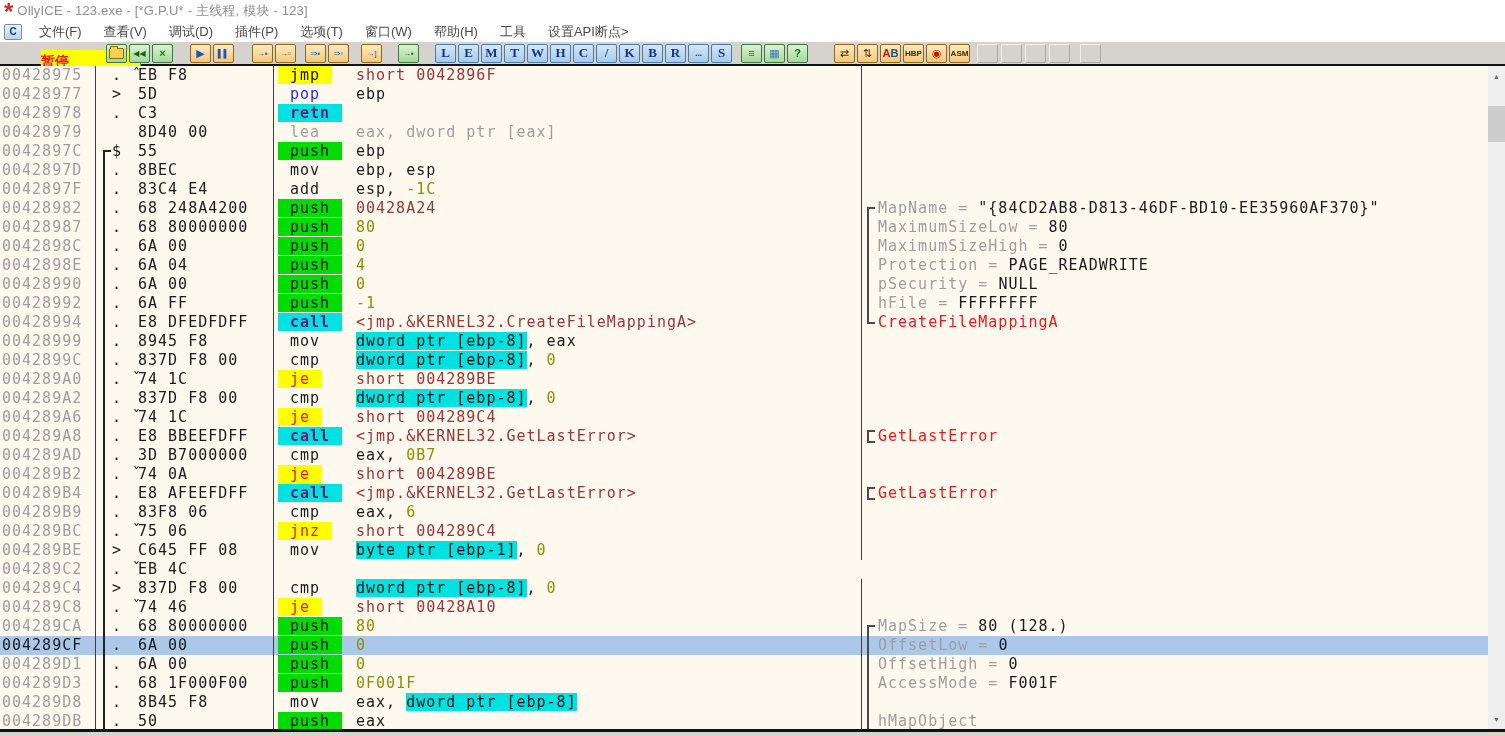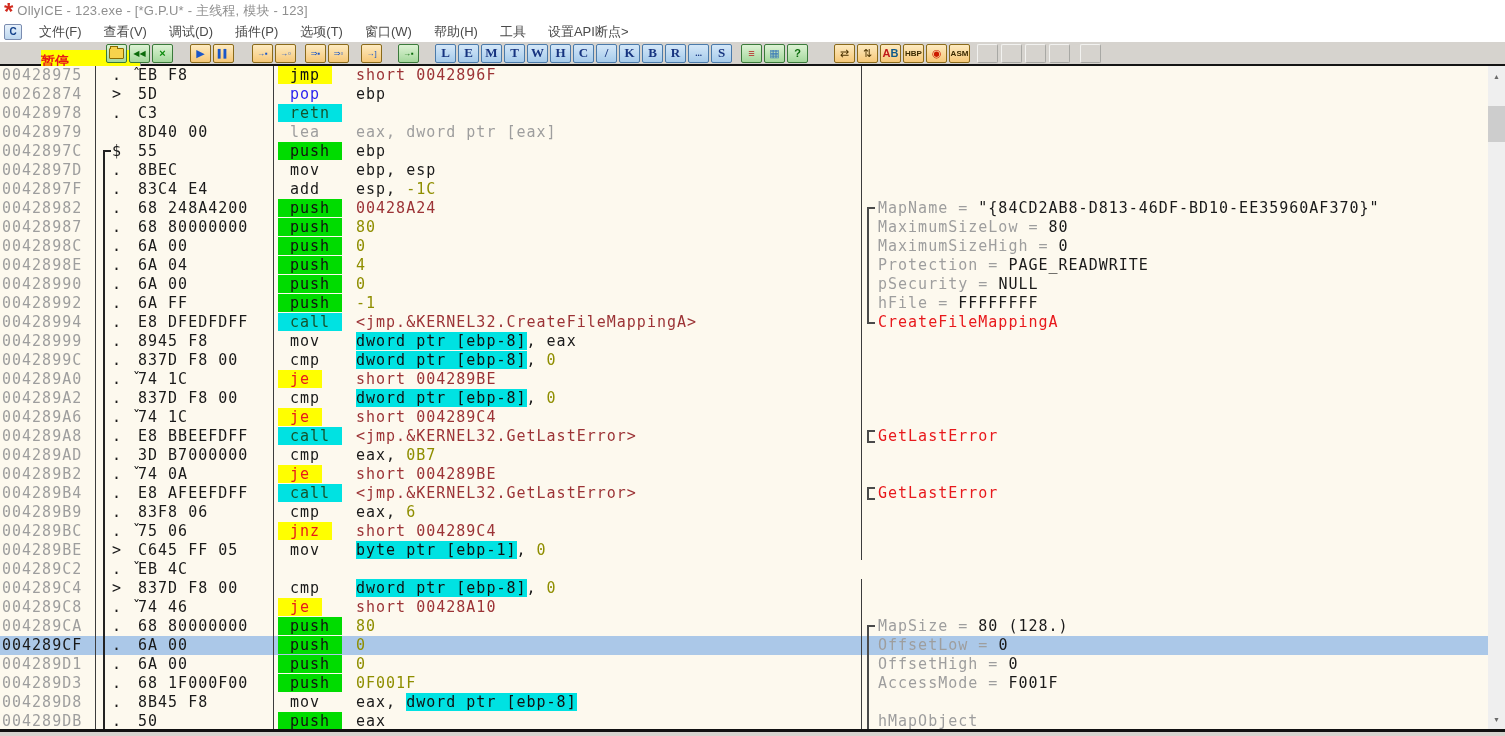--- a/index.html
+++ b/index.html
@@ -42,21 +42,21 @@
   .c-hex{width:178px;flex:none;position:relative;padding-left:16px;border-right:1px solid var(--grid);box-sizing:border-box;}
   .mark{display:inline-block;width:26px;}
   .c-dis{width:588px;flex:none;padding-left:4px;border-right:1px solid var(--grid);box-sizing:border-box;}
   .mnwrap{display:inline-block;width:78px;}
   .mn{padding:0 12px;}
   .c-cmt{flex:1;position:relative;padding-left:16px;}
   
   .s-jmp{background:var(--yellow-bg);color:#111;}
   .s-jcc{background:var(--yellow-bg);color:var(--red);}
   .s-push{background:var(--green-bg);color:#111;}
-  .s-call,.s-retn{background:var(--cyan-bg);color:#14532d;}
+  .s-call,.s-retn{background:var(--cyan-bg);color:#701a75;font-weight:bold;}
   .s-pop{color:var(--blue);}
   .s-gray{color:var(--gray);}
   .s-plain{color:#1a1a1a;}
   
   .o-p{color:#1a1a1a;} .o-a{color:var(--maroon);} .o-n{color:var(--olive);}
   .o-m{background:var(--cyan-bg);color:#111;} .o-g{color:var(--gray);}
   
   .cs-l{color:var(--gray);} .cs-v{color:#1a1a1a;} .cs-r{color:var(--red);}
   
   .fb{position:absolute;left:7px;top:0;bottom:0;width:6px;}
@@ -149,21 +149,21 @@
         <div class="tb empty" style="margin-left: 3px;"></div>
         <div class="tb empty" style="margin-left: 3px;"></div>
         <div class="tb empty" style="margin-left: 3px;"></div>
         <div class="tb empty" style="margin-left: 10px;"></div>
       </div>
   </div>
 
   <div id="disasm">
     <div id="rows">
         <div class="row"><div class="c-addr">00428975</div><div class="c-hex"><span class="mark">. ˆ</span><span class="bytes">EB F8</span></div><div class="c-dis"><span class="mnwrap"><span class="mn s-jmp">jmp</span></span><span class="o-a">short 0042896F</span></div><div class="c-cmt"></div></div>
-        <div class="row"><div class="c-addr">00262874</div><div class="c-hex"><span class="mark">&gt;</span><span class="bytes">5D</span></div><div class="c-dis"><span class="mnwrap"><span class="mn s-pop">pop</span></span><span class="o-p">ebp</span></div><div class="c-cmt"></div></div>
+        <div class="row"><div class="c-addr">00428977</div><div class="c-hex"><span class="mark">&gt;</span><span class="bytes">5D</span></div><div class="c-dis"><span class="mnwrap"><span class="mn s-pop">pop</span></span><span class="o-p">ebp</span></div><div class="c-cmt"></div></div>
         <div class="row"><div class="c-addr">00428978</div><div class="c-hex"><span class="mark">.</span><span class="bytes">C3</span></div><div class="c-dis"><span class="mnwrap"><span class="mn s-retn">retn</span></span></div><div class="c-cmt"></div></div>
         <div class="row"><div class="c-addr">00428979</div><div class="c-hex"><span class="mark"></span><span class="bytes">8D40 00</span></div><div class="c-dis"><span class="mnwrap"><span class="mn s-gray">lea</span></span><span class="o-g">eax, dword ptr [eax]</span></div><div class="c-cmt"></div></div>
         <div class="row"><div class="c-addr">0042897C</div><div class="c-hex"><span class="fb fb-start"></span><span class="mark">$</span><span class="bytes">55</span></div><div class="c-dis"><span class="mnwrap"><span class="mn s-push">push</span></span><span class="o-p">ebp</span></div><div class="c-cmt"></div></div>
         <div class="row"><div class="c-addr">0042897D</div><div class="c-hex"><span class="fb fb-mid"></span><span class="mark">.</span><span class="bytes">8BEC</span></div><div class="c-dis"><span class="mnwrap"><span class="mn s-plain">mov</span></span><span class="o-p">ebp, esp</span></div><div class="c-cmt"></div></div>
         <div class="row"><div class="c-addr">0042897F</div><div class="c-hex"><span class="fb fb-mid"></span><span class="mark">.</span><span class="bytes">83C4 E4</span></div><div class="c-dis"><span class="mnwrap"><span class="mn s-plain">add</span></span><span class="o-p">esp, </span><span class="o-n">-1C</span></div><div class="c-cmt"></div></div>
         <div class="row"><div class="c-addr">00428982</div><div class="c-hex"><span class="fb fb-mid"></span><span class="mark">.</span><span class="bytes">68 248A4200</span></div><div class="c-dis"><span class="mnwrap"><span class="mn s-push">push</span></span><span class="o-a">00428A24</span></div><div class="c-cmt"><span class="cb cb-start"></span><span class="cs-l">MapName = </span><span class="cs-v">"{84CD2AB8-D813-46DF-BD10-EE35960AF370}"</span></div></div>
         <div class="row"><div class="c-addr">00428987</div><div class="c-hex"><span class="fb fb-mid"></span><span class="mark">.</span><span class="bytes">68 80000000</span></div><div class="c-dis"><span class="mnwrap"><span class="mn s-push">push</span></span><span class="o-n">80</span></div><div class="c-cmt"><span class="cb cb-mid"></span><span class="cs-l">MaximumSizeLow = </span><span class="cs-v">80</span></div></div>
         <div class="row"><div class="c-addr">0042898C</div><div class="c-hex"><span class="fb fb-mid"></span><span class="mark">.</span><span class="bytes">6A 00</span></div><div class="c-dis"><span class="mnwrap"><span class="mn s-push">push</span></span><span class="o-n">0</span></div><div class="c-cmt"><span class="cb cb-mid"></span><span class="cs-l">MaximumSizeHigh = </span><span class="cs-v">0</span></div></div>
         <div class="row"><div class="c-addr">0042898E</div><div class="c-hex"><span class="fb fb-mid"></span><span class="mark">.</span><span class="bytes">6A 04</span></div><div class="c-dis"><span class="mnwrap"><span class="mn s-push">push</span></span><span class="o-n">4</span></div><div class="c-cmt"><span class="cb cb-mid"></span><span class="cs-l">Protection = </span><span class="cs-v">PAGE_READWRITE</span></div></div>
         <div class="row"><div class="c-addr">00428990</div><div class="c-hex"><span class="fb fb-mid"></span><span class="mark">.</span><span class="bytes">6A 00</span></div><div class="c-dis"><span class="mnwrap"><span class="mn s-push">push</span></span><span class="o-n">0</span></div><div class="c-cmt"><span class="cb cb-mid"></span><span class="cs-l">pSecurity = </span><span class="cs-v">NULL</span></div></div>
@@ -173,21 +173,21 @@
         <div class="row"><div class="c-addr">0042899C</div><div class="c-hex"><span class="fb fb-mid"></span><span class="mark">.</span><span class="bytes">837D F8 00</span></div><div class="c-dis"><span class="mnwrap"><span class="mn s-plain">cmp</span></span><span class="o-m">dword ptr [ebp-8]</span><span class="o-p">, </span><span class="o-n">0</span></div><div class="c-cmt"></div></div>
         <div class="row"><div class="c-addr">004289A0</div><div class="c-hex"><span class="fb fb-mid"></span><span class="mark">. ˇ</span><span class="bytes">74 1C</span></div><div class="c-dis"><span class="mnwrap"><span class="mn s-jcc">je</span></span><span class="o-a">short 004289BE</span></div><div class="c-cmt"></div></div>
         <div class="row"><div class="c-addr">004289A2</div><div class="c-hex"><span class="fb fb-mid"></span><span class="mark">.</span><span class="bytes">837D F8 00</span></div><div class="c-dis"><span class="mnwrap"><span class="mn s-plain">cmp</span></span><span class="o-m">dword ptr [ebp-8]</span><span class="o-p">, </span><span class="o-n">0</span></div><div class="c-cmt"></div></div>
         <div class="row"><div class="c-addr">004289A6</div><div class="c-hex"><span class="fb fb-mid"></span><span class="mark">. ˇ</span><span class="bytes">74 1C</span></div><div class="c-dis"><span class="mnwrap"><span class="mn s-jcc">je</span></span><span class="o-a">short 004289C4</span></div><div class="c-cmt"></div></div>
         <div class="row"><div class="c-addr">004289A8</div><div class="c-hex"><span class="fb fb-mid"></span><span class="mark">.</span><span class="bytes">E8 BBEEFDFF</span></div><div class="c-dis"><span class="mnwrap"><span class="mn s-call">call</span></span><span class="o-a">&lt;jmp.&amp;KERNEL32.GetLastError&gt;</span></div><div class="c-cmt"><span class="cb cb-single"></span><span class="cs-r">GetLastError</span></div></div>
         <div class="row"><div class="c-addr">004289AD</div><div class="c-hex"><span class="fb fb-mid"></span><span class="mark">.</span><span class="bytes">3D B7000000</span></div><div class="c-dis"><span class="mnwrap"><span class="mn s-plain">cmp</span></span><span class="o-p">eax, </span><span class="o-n">0B7</span></div><div class="c-cmt"></div></div>
         <div class="row"><div class="c-addr">004289B2</div><div class="c-hex"><span class="fb fb-mid"></span><span class="mark">. ˇ</span><span class="bytes">74 0A</span></div><div class="c-dis"><span class="mnwrap"><span class="mn s-jcc">je</span></span><span class="o-a">short 004289BE</span></div><div class="c-cmt"></div></div>
         <div class="row"><div class="c-addr">004289B4</div><div class="c-hex"><span class="fb fb-mid"></span><span class="mark">.</span><span class="bytes">E8 AFEEFDFF</span></div><div class="c-dis"><span class="mnwrap"><span class="mn s-call">call</span></span><span class="o-a">&lt;jmp.&amp;KERNEL32.GetLastError&gt;</span></div><div class="c-cmt"><span class="cb cb-single"></span><span class="cs-r">GetLastError</span></div></div>
         <div class="row"><div class="c-addr">004289B9</div><div class="c-hex"><span class="fb fb-mid"></span><span class="mark">.</span><span class="bytes">83F8 06</span></div><div class="c-dis"><span class="mnwrap"><span class="mn s-plain">cmp</span></span><span class="o-p">eax, </span><span class="o-n">6</span></div><div class="c-cmt"></div></div>
         <div class="row"><div class="c-addr">004289BC</div><div class="c-hex"><span class="fb fb-mid"></span><span class="mark">. ˇ</span><span class="bytes">75 06</span></div><div class="c-dis"><span class="mnwrap"><span class="mn s-jcc">jnz</span></span><span class="o-a">short 004289C4</span></div><div class="c-cmt"></div></div>
-        <div class="row"><div class="c-addr">004289BE</div><div class="c-hex"><span class="fb fb-mid"></span><span class="mark">&gt;</span><span class="bytes">C645 FF 05</span></div><div class="c-dis"><span class="mnwrap"><span class="mn s-plain">mov</span></span><span class="o-m">byte ptr [ebp-1]</span><span class="o-p">, </span><span class="o-n">0</span></div><div class="c-cmt"></div></div>
+        <div class="row"><div class="c-addr">004289BE</div><div class="c-hex"><span class="fb fb-mid"></span><span class="mark">&gt;</span><span class="bytes">C645 FF 08</span></div><div class="c-dis"><span class="mnwrap"><span class="mn s-plain">mov</span></span><span class="o-m">byte ptr [ebp-1]</span><span class="o-p">, </span><span class="o-n">0</span></div><div class="c-cmt"></div></div>
         <div class="row"><div class="c-addr">004289C2</div><div class="c-hex"><span class="fb fb-mid"></span><span class="mark">. ˇ</span><span class="bytes">EB 4C</span></div><div class="c-cmt"></div></div>
         <div class="row"><div class="c-addr">004289C4</div><div class="c-hex"><span class="fb fb-mid"></span><span class="mark">&gt;</span><span class="bytes">837D F8 00</span></div><div class="c-dis"><span class="mnwrap"><span class="mn s-plain">cmp</span></span><span class="o-m">dword ptr [ebp-8]</span><span class="o-p">, </span><span class="o-n">0</span></div><div class="c-cmt"></div></div>
         <div class="row"><div class="c-addr">004289C8</div><div class="c-hex"><span class="fb fb-mid"></span><span class="mark">. ˇ</span><span class="bytes">74 46</span></div><div class="c-dis"><span class="mnwrap"><span class="mn s-jcc">je</span></span><span class="o-a">short 00428A10</span></div><div class="c-cmt"></div></div>
         <div class="row"><div class="c-addr">004289CA</div><div class="c-hex"><span class="fb fb-mid"></span><span class="mark">.</span><span class="bytes">68 80000000</span></div><div class="c-dis"><span class="mnwrap"><span class="mn s-push">push</span></span><span class="o-n">80</span></div><div class="c-cmt"><span class="cb cb-start"></span><span class="cs-l">MapSize = </span><span class="cs-v">80 (128.)</span></div></div>
         <div class="row sel"><div class="c-addr">004289CF</div><div class="c-hex"><span class="fb fb-mid"></span><span class="mark">.</span><span class="bytes">6A 00</span></div><div class="c-dis"><span class="mnwrap"><span class="mn s-push">push</span></span><span class="o-n">0</span></div><div class="c-cmt"><span class="cb cb-mid"></span><span class="cs-l">OffsetLow = </span><span class="cs-v">0</span></div></div>
         <div class="row"><div class="c-addr">004289D1</div><div class="c-hex"><span class="fb fb-mid"></span><span class="mark">.</span><span class="bytes">6A 00</span></div><div class="c-dis"><span class="mnwrap"><span class="mn s-push">push</span></span><span class="o-n">0</span></div><div class="c-cmt"><span class="cb cb-mid"></span><span class="cs-l">OffsetHigh = </span><span class="cs-v">0</span></div></div>
         <div class="row"><div class="c-addr">004289D3</div><div class="c-hex"><span class="fb fb-mid"></span><span class="mark">.</span><span class="bytes">68 1F000F00</span></div><div class="c-dis"><span class="mnwrap"><span class="mn s-push">push</span></span><span class="o-n">0F001F</span></div><div class="c-cmt"><span class="cb cb-mid"></span><span class="cs-l">AccessMode = </span><span class="cs-v">F001F</span></div></div>
         <div class="row"><div class="c-addr">004289D8</div><div class="c-hex"><span class="fb fb-mid"></span><span class="mark">.</span><span class="bytes">8B45 F8</span></div><div class="c-dis"><span class="mnwrap"><span class="mn s-plain">mov</span></span><span class="o-p">eax, </span><span class="o-m">dword ptr [ebp-8]</span></div><div class="c-cmt"><span class="cb cb-mid"></span></div></div>
         <div class="row"><div class="c-addr">004289DB</div><div class="c-hex"><span class="fb fb-mid"></span><span class="mark">.</span><span class="bytes">50</span></div><div class="c-dis"><span class="mnwrap"><span class="mn s-push">push</span></span><span class="o-p">eax</span></div><div class="c-cmt"><span class="cb cb-mid"></span><span class="cs-l">hMapObject</span></div></div>
       </div>

